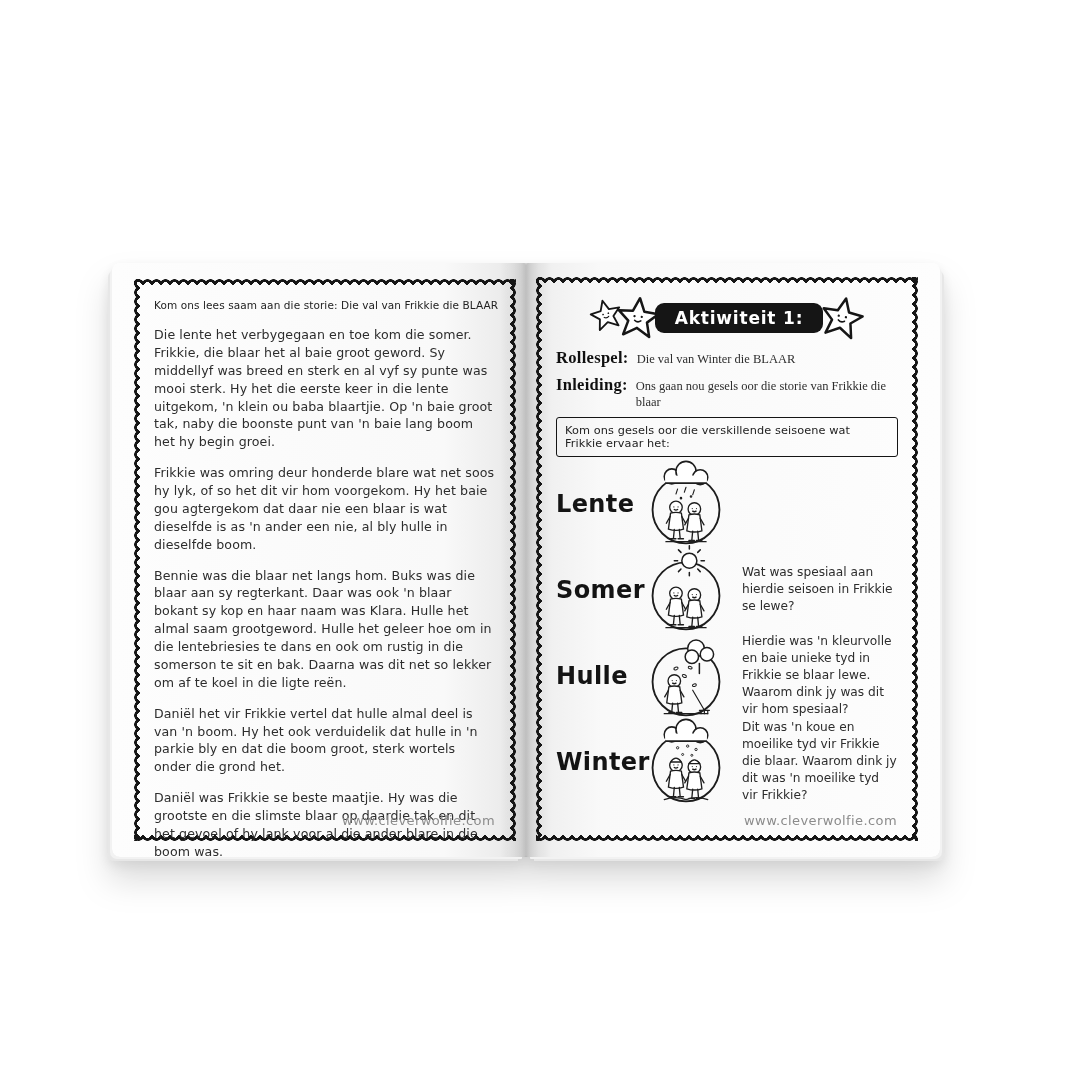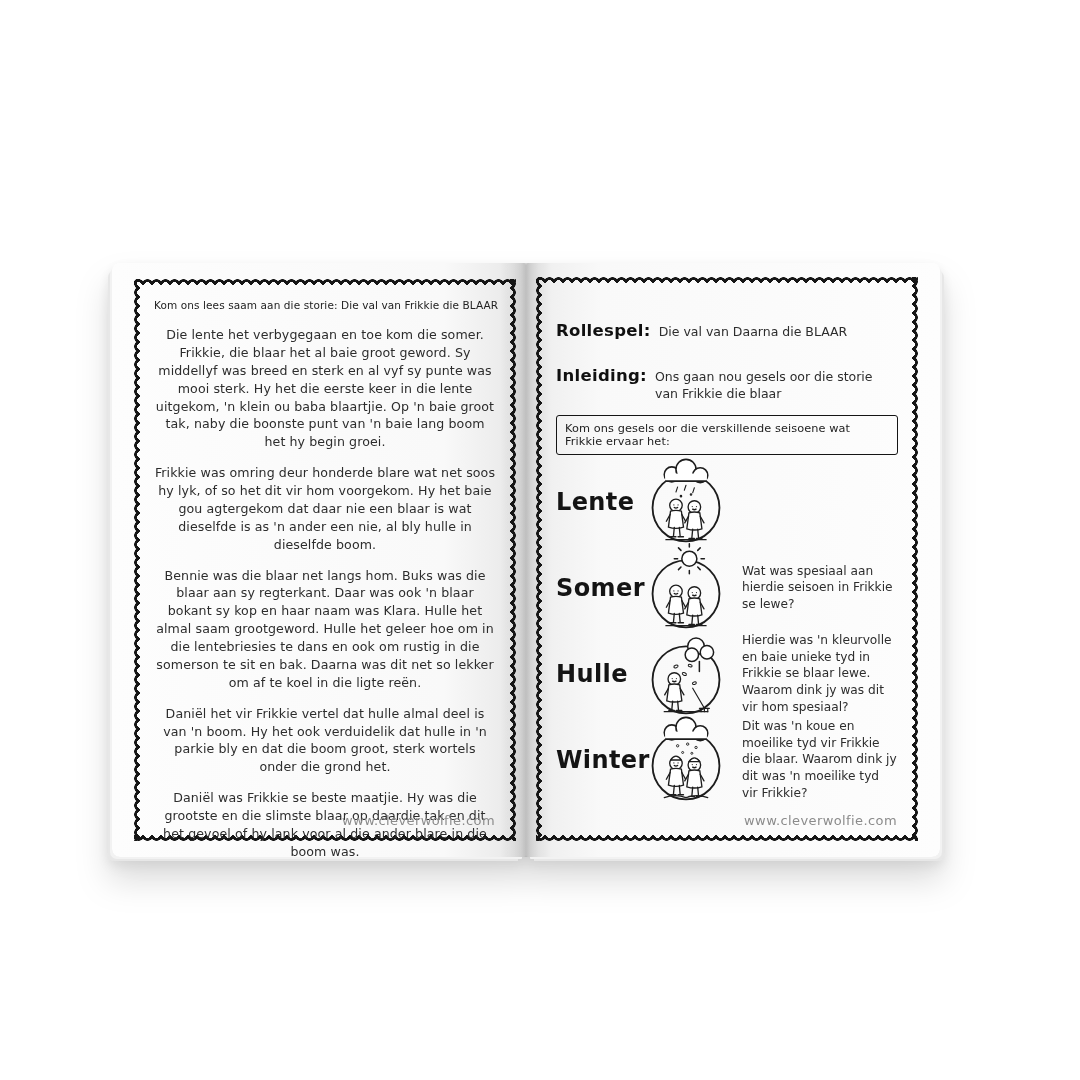--- a/index.html
+++ b/index.html
@@ -25,37 +25,37 @@
      background:radial-gradient(circle at 4.5px 9.5px,transparent 3.4px,#161616 3.5px,#161616 6px,transparent 6.5px) left top/9px 9px repeat-x;}
   .sc.b{bottom:0;left:3px;right:3px;height:9px;
      background:radial-gradient(circle at 4.5px -0.5px,transparent 3.4px,#161616 3.5px,#161616 6px,transparent 6.5px) left top/9px 9px repeat-x;}
   .sc.l{left:0;top:3px;bottom:3px;width:9px;
      background:radial-gradient(circle at 9.5px 4.5px,transparent 3.4px,#161616 3.5px,#161616 6px,transparent 6.5px) left top/9px 9px repeat-y;}
   .sc.r{right:0;top:3px;bottom:3px;width:9px;
      background:radial-gradient(circle at -0.5px 4.5px,transparent 3.4px,#161616 3.5px,#161616 6px,transparent 6.5px) left top/9px 9px repeat-y;}
 
   .content{position:absolute;inset:10px;padding:11px 13px;}
   .story-title{font-size:10.5px;letter-spacing:0.1px;color:#222;margin:2px 0 15px;white-space:nowrap;}
-  .para{font-size:12.6px;line-height:1.42;letter-spacing:0.1px;color:#2d2d2d;margin:0 0 13px;text-align:center;}
+  .para{font-size:12.6px;line-height:1.42;letter-spacing:0.1px;color:#2d2d2d;margin:0 0 13px;}
   .page-footer{position:absolute;font-size:13px;color:#8b8b8b;letter-spacing:0.4px;bottom:6px;right:14px;}
 
   
   .hdr{display:flex;align-items:center;justify-content:center;margin:0 0 6px;}
   .star{flex:0 0 auto;}
   .star.s1{transform:rotate(-14deg);margin-right:-8px;margin-top:-6px;}
   .star.s2{transform:rotate(6deg);z-index:0;margin-right:-6px;}
   .star.s3{transform:rotate(12deg);margin-left:-4px;}
   .badge{position:relative;z-index:1;background:#151515;color:#fff;font-weight:bold;font-size:17px;
          letter-spacing:0.8px;padding:5px 20px;border-radius:9px;}
-  .sec{margin-top:26px;font-size:12.5px;color:#2d2d2d;}
+  .sec{margin-top:7px;font-size:12.5px;color:#2d2d2d;font-family:Liberation Serif, serif;}
   .sec-inline{display:flex;align-items:baseline;gap:8px;}
   .lbl{font-weight:bold;font-size:16.5px;color:#101010;letter-spacing:0.3px;flex:0 0 auto;}
   .val{font-size:12.5px;line-height:1.3;}
   .need-item{margin-top:6px;font-size:12.5px;}
-  .callout{margin-top:13px;border:1.7px solid #151515;border-radius:3px;padding:6px 8px;
+  .callout{margin-top:6px;border:1.7px solid #151515;border-radius:3px;padding:6px 8px;
            font-size:11.3px;letter-spacing:0.1px;color:#222;}
   .seasons{margin-top:4px;}
   .season-row{display:flex;align-items:center;height:86px;}
   .season-name{width:84px;font-weight:bold;font-size:24px;letter-spacing:0.4px;color:#141414;flex:0 0 auto;}
   .season-art{width:92px;flex:0 0 auto;display:flex;align-items:center;justify-content:center;}
   .season-q{flex:1;padding-left:10px;font-size:12.2px;line-height:1.38;color:#2d2d2d;}
 </style>
 </head>
 <body>
 
@@ -109,24 +109,36 @@
     </div>
 
     <div class="page right">
       <div class="frame">
         <div class="sc t"></div>
         <div class="sc b"></div>
         <div class="sc l"></div>
         <div class="sc r"></div>
         <div class="content">
 
+          <div class="hdr">
+            <svg class="star s1" width="34" height="34" viewBox="0 0 44 44">
+                <use href="#star-g"></use>
+              </svg>
+            <svg class="star s2" width="46" height="46" viewBox="0 0 44 44">
+                <use href="#star-g"></use>
+              </svg>
+            <div class="badge">Aktiwiteit 1:</div>
+            <svg class="star s3" width="46" height="46" viewBox="0 0 44 44">
+                <use href="#star-g"></use>
+              </svg>
+          </div>
 
           <div class="sec sec-inline">
             <span class="lbl">Rollespel:</span>
-            <span class="val">Die val van Daarna die BLAAR</span>
+            <span class="val">Die val van Winter die BLAAR</span>
           </div>
 
 
           <div class="sec sec-inline">
             <span class="lbl">Inleiding:</span>
             <span class="val">Ons gaan nou gesels oor die storie van Frikkie die blaar</span>
           </div>
 
           <div class="callout">Kom ons gesels oor die verskillende seisoene wat Frikkie ervaar het:</div>
 

